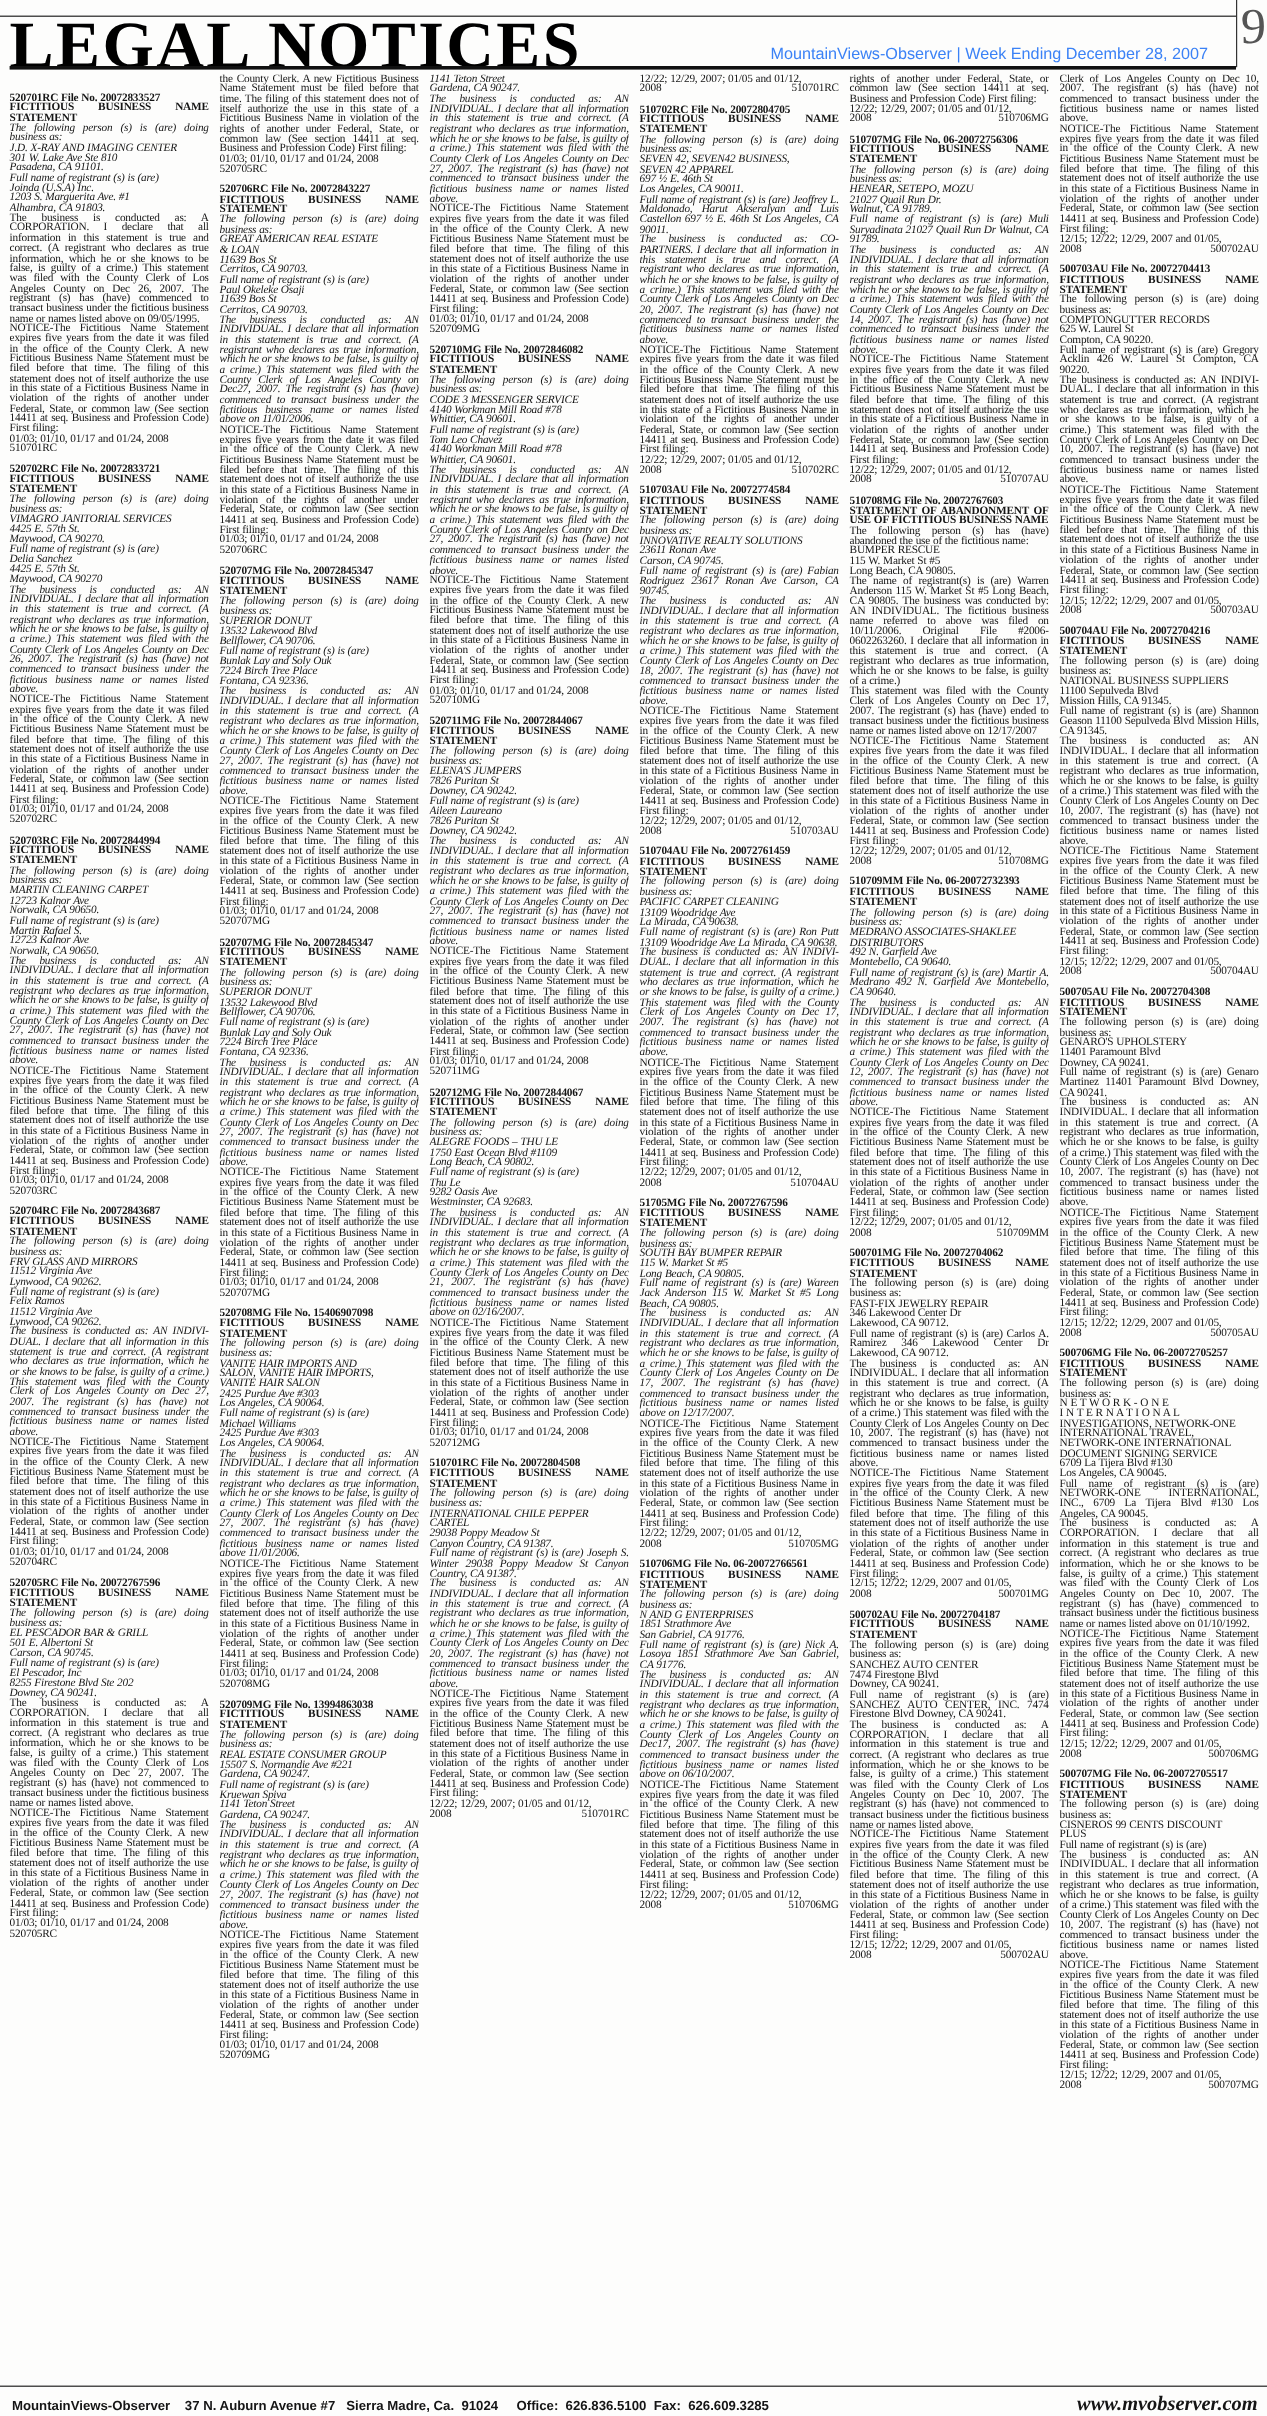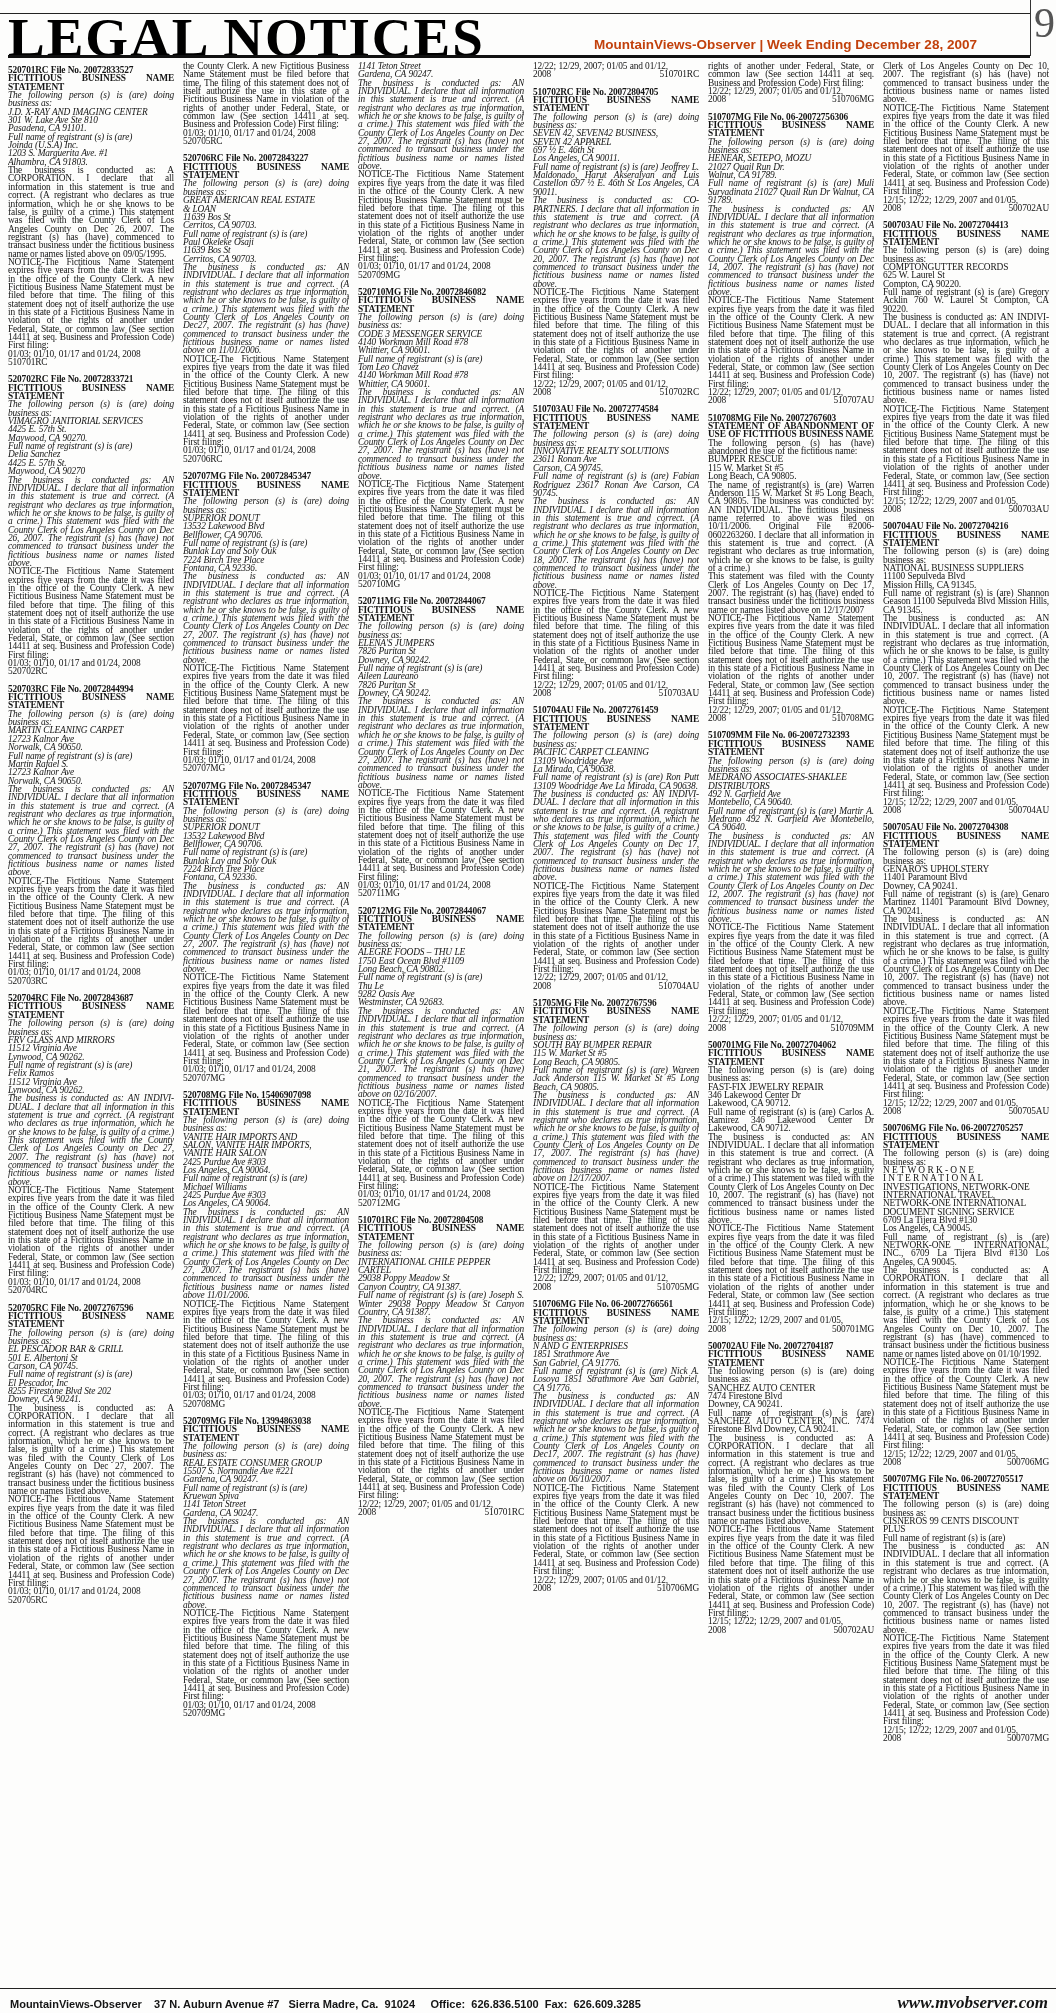--- a/index.html
+++ b/index.html
@@ -5,32 +5,32 @@
   html,body{margin:0;padding:0;}
   body{
     width:1056px;height:2013px;position:relative;overflow:hidden;
     background:#fdfdfc;color:#151515;
     font-family:"Liberation Serif", serif;
   }
   .topline{position:absolute;left:0;top:13px;width:1030px;border-top:1.5px solid #222;}
   .vline{position:absolute;left:1030px;top:0;height:56px;border-left:1.5px solid #333;}
   .pagenum{position:absolute;left:1034px;top:2px;font-size:42px;line-height:1;color:#555;font-family:"Liberation Serif",serif;}
   .title{position:absolute;left:8px;top:10px;margin:0;font-size:55px;line-height:1;font-weight:bold;letter-spacing:2px;color:#000000;}
-  .masthead{position:absolute;left:594px;top:37px;font-family:"Liberation Sans",sans-serif;font-weight:bold;font-size:13.5px;color:#c2410c;}
+  .masthead{position:absolute;left:642px;top:37px;font-family:"Liberation Sans",sans-serif;font-weight:normal;font-size:13.5px;color:#3b82f6;}
   .thickline{position:absolute;left:8px;top:55px;width:1022px;border-top:3px solid #111;}
   .cols{position:absolute;left:8px;top:62px;width:1040px;height:1922px;display:flex;gap:9px;}
   .col{width:166px;min-width:166px;height:100%;overflow:hidden;}
   .col p{margin:0;padding:0;text-align:justify;font-size:9.4px;line-height:8.35px;letter-spacing:-0.15px;word-spacing:0.2px;}
   .col p.ln{text-align:left;}
   .col p.ff{text-align:left;}
   .nh{font-weight:bold;}
   .nh2{font-weight:bold;}
   .it{font-style:italic;}
   .nt{margin-top:9px;}
-  .nt:first-child{margin-top:4px;}
+  .nt:first-child{margin-top:16px;}
   .ffrow{display:flex;justify-content:space-between;font-size:9.4px;line-height:8.35px;letter-spacing:-0.15px;text-align:center;}
   .footline{position:absolute;left:0;top:1988px;width:1056px;border-top:1.5px solid #222;}
   .footer{position:absolute;left:10px;top:1993px;width:1038px;display:flex;justify-content:space-between;align-items:baseline;}
   .footer .contact{font-family:Liberation Sans, sans-serif;font-weight:bold;font-size:11px;white-space:pre;}
   .footer .site{font-family:"Liberation Serif",serif;font-weight:bold;font-style:italic;font-size:17px;}
 </style>
 </head>
 <body>
 
 <div class="topline"></div>
@@ -469,21 +469,21 @@
         <span>2008</span>
         <span>500702AU</span>
       </div>
       <div class="nt">
         <p class="nh">500703AU    File No. 20072704413</p>
         <p class="nh2">FICTITIOUS BUSINESS NAME STATEMENT</p>
         <p>The following person (s) is (are) doing business as:</p>
         <p class="ln ">COMPTONGUTTER RECORDS</p>
         <p class="ln ">625 W. Laurel St</p>
         <p class="ln ">Compton, CA 90220.</p>
-        <p>Full name of registrant (s) is (are) Gregory Acklin 760 W. Laurel St Compton, CA 90220.</p>
+        <p>Full name of registrant (s) is (are) Gregory Acklin 426 W. Laurel St Compton, CA 90220.</p>
         <p>The business is conducted as: AN INDIVI-DUAL. I declare that all information in this statement is true and correct. (A registrant who declares as true information, which he or she knows to be false, is guilty of a crime.) This statement was filed with the County Clerk of Los Angeles County on Dec 10, 2007. The registrant (s) has (have) not commenced to transact business under the fictitious business name or names listed above.</p>
         <p>NOTICE-The Fictitious Name Statement expires five years from the date it was filed in the office of the County Clerk. A new Fictitious Business Name Statement must be filed before that time. The filing of this statement does not of itself authorize the use in this state of a Fictitious Business Name in violation of the rights of another under Federal, State, or common law (See section 14411 at seq. Business and Profession Code) First filing:</p>
         <p class="ff">12/15; 12/22; 12/29, 2007 and 01/05,</p>
         <div class="ffrow">
           <span>2008</span>
           <span>500703AU</span>
         </div>
       </div>
       <div class="nt">
         <p class="nh">500704AU    File No. 20072704216</p>

